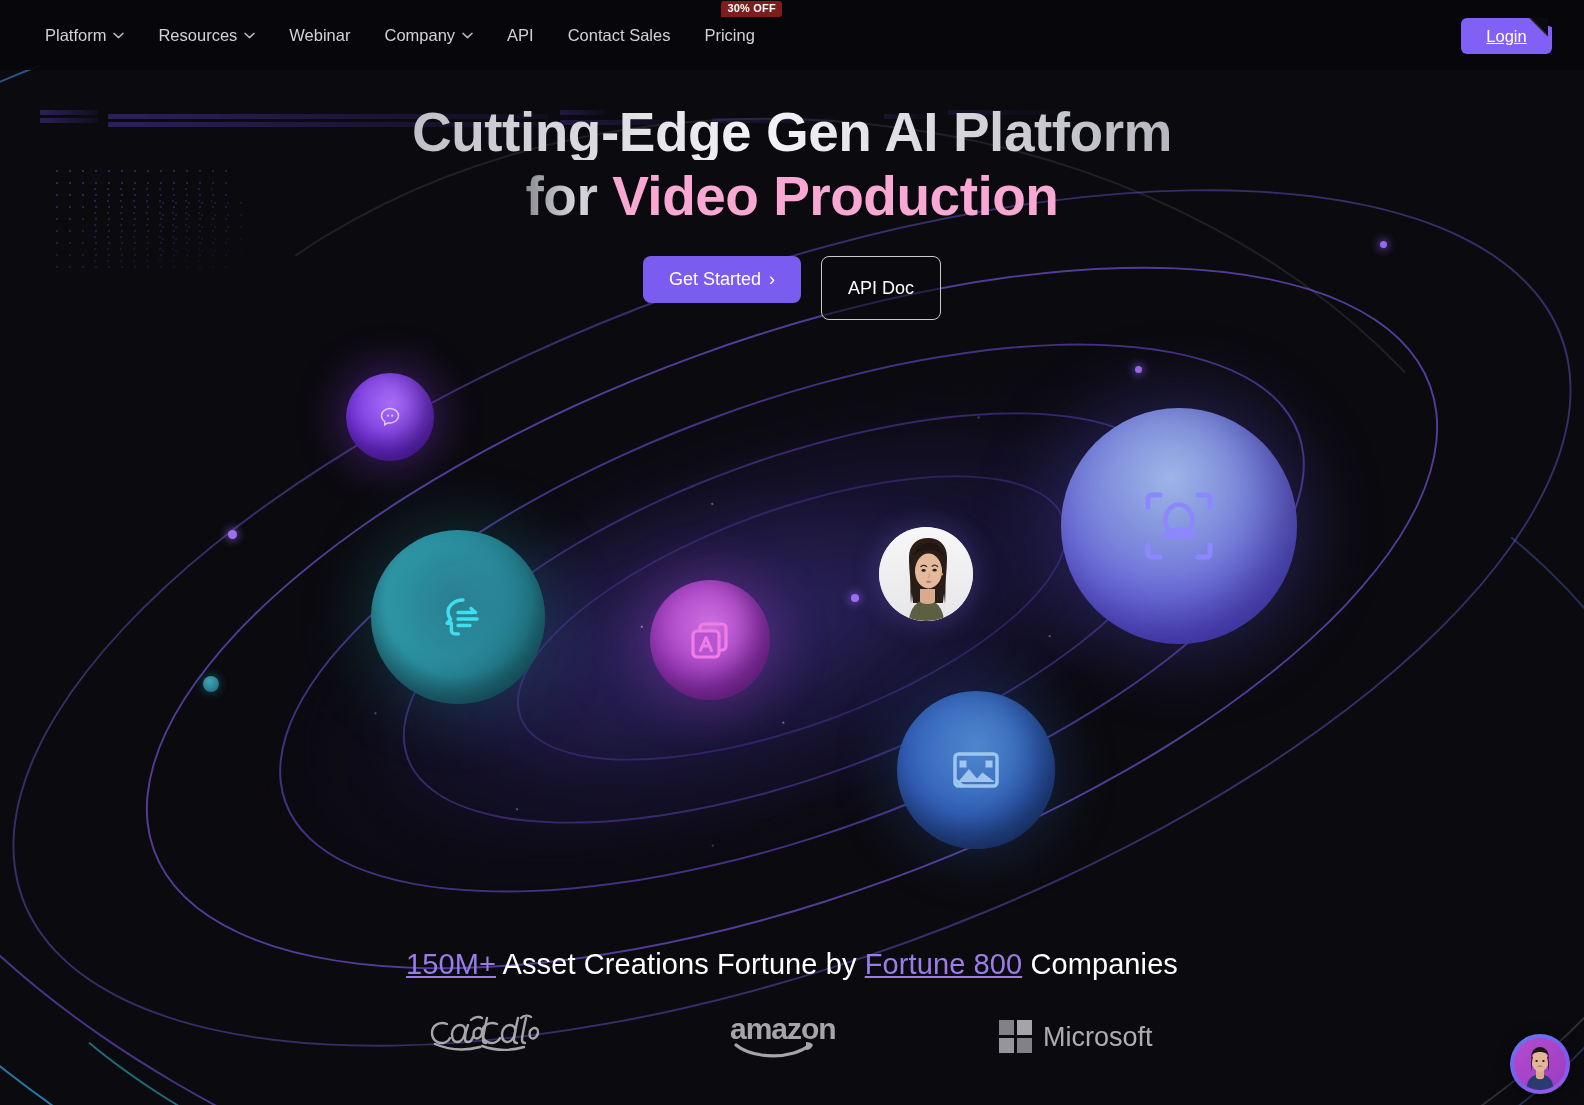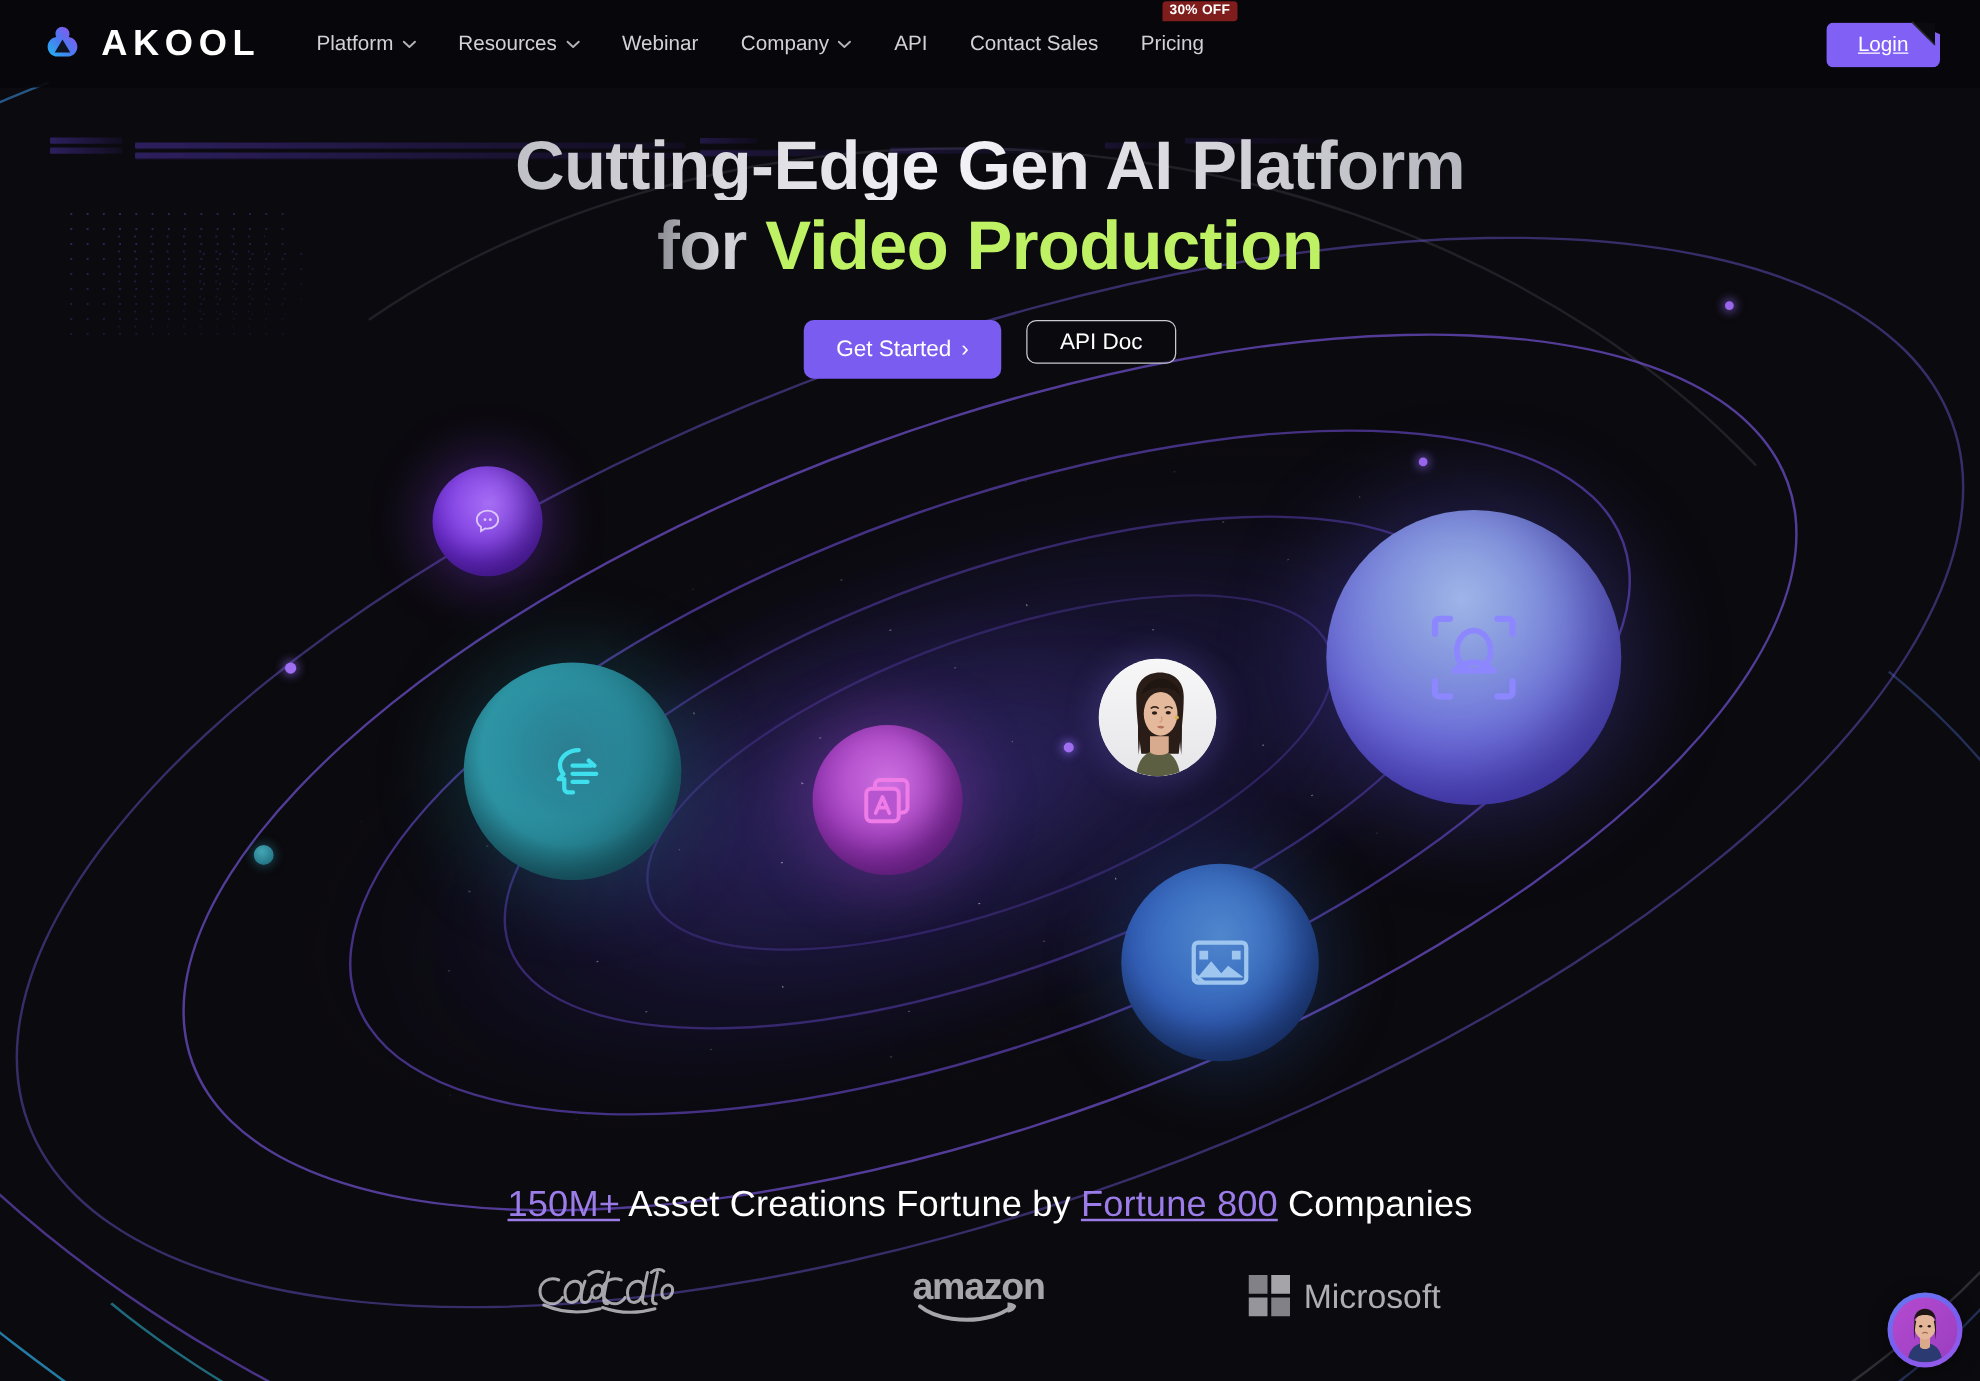--- a/index.html
+++ b/index.html
@@ -286,21 +286,21 @@
     color: transparent;
     display: block;
   }
   .hl-line2 { display: block; margin-top: 8px; }
   .hl-for {
     background: linear-gradient(92deg, #8a8a92 0%, #d8d8de 60%, #b8b8c0 100%);
     -webkit-background-clip: text;
     background-clip: text;
     color: transparent;
   }
-  .hl-accent { color: #bef264; }
+  .hl-accent { color: #f9a8d4; }
 
   .cta-row {
     margin-top: 32px;
     display: flex;
     justify-content: center;
     gap: 20px;
     pointer-events: auto;
   }
   .btn-primary {
     background: #7a5cf0;
@@ -314,21 +314,21 @@
     border-radius: 8px;
     border: none;
     cursor: pointer;
     font-family: "Liberation Sans", sans-serif;
   }
   .btn-outline {
     background: rgba(10,10,14,.55);
     color: #fff;
     font-size: 18px;
     padding: 0 26px;
-    height: 35px;
+    height: 64px;
     display: flex;
     align-items: center;
     border-radius: 8px;
     border: 1.4px solid #c9c9d2;
     cursor: pointer;
     font-family: "Liberation Sans", sans-serif;
   }
 
   
   .sphere {
@@ -495,36 +495,20 @@
 
     <div class="odot" style="left:228px; top:530px; width:9px; height:9px; background:#a06ef0;"></div>
     <div class="odot" style="left:513px; top:567px; width:8px; height:8px; background:#9f6cf0;"></div>
     <div class="odot" style="left:851px; top:594px; width:8px; height:8px; background:#a06ef0;"></div>
     <div class="odot" style="left:1135px; top:366px; width:7px; height:7px; background:#9c68ee;"></div>
     <div class="odot" style="left:1380px; top:241px; width:7px; height:7px; background:#9a66ec;"></div>
   </div>
 
   <header class="nav">
 
-    <div class="logo-wrap">
-      <span class="logo-mark">
-        <svg width="40" height="40" viewBox="0 0 40 40">
-          <defs>
-            <linearGradient id="lg" x1="0" y1="1" x2="1" y2="0">
-              <stop offset="0%" stop-color="#1fb6f0"></stop>
-              <stop offset="45%" stop-color="#4a7bf0"></stop>
-              <stop offset="100%" stop-color="#9b4df0"></stop>
-            </linearGradient>
-          </defs>
-          <path d="M20 6.5c3.1 0 5.6 2.5 5.6 5.6 0 .9-.2 1.7-.6 2.4 3.9.5 6.9 3.8 6.9 7.8 0 4.4-3.5 7.9-7.9 7.9H16c-4.4 0-7.9-3.5-7.9-7.9 0-4 3-7.3 6.9-7.8-.4-.7-.6-1.5-.6-2.4 0-3.1 2.5-5.6 5.6-5.6z" fill="url(#lg)"></path>
-          <path d="M20 16.6l6.2 10.3H13.8z" fill="#0b0a0e" opacity=".92"></path>
-        </svg>
-      </span>
-      <span class="logo-text">AKOOL</span>
-    </div>
 
     <nav class="menu">
 
       <div class="menu-item">
         <span>Platform</span>
         <span class="chev">
           <svg width="11" height="7" viewBox="0 0 11 7">
               <path d="M1 1.4L5.5 5.6 10 1.4" stroke="#d2d2d6" stroke-width="1.5" fill="none" stroke-linecap="round" stroke-linejoin="round"></path>
             </svg>
         </span>

